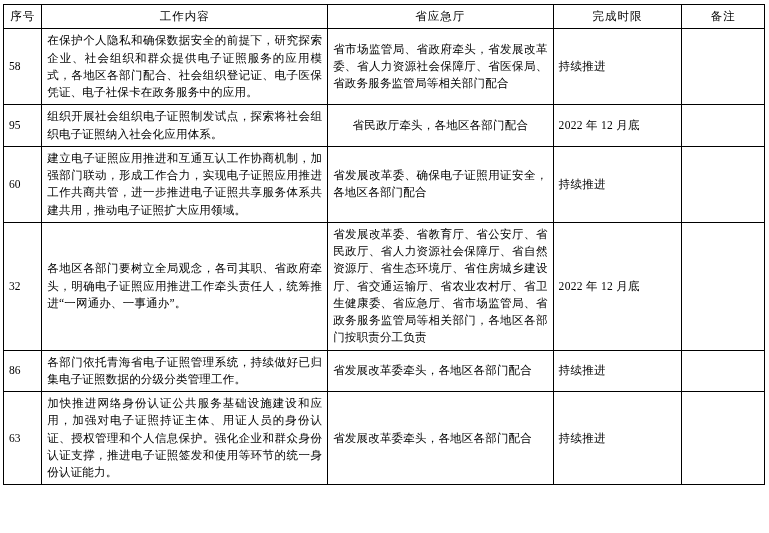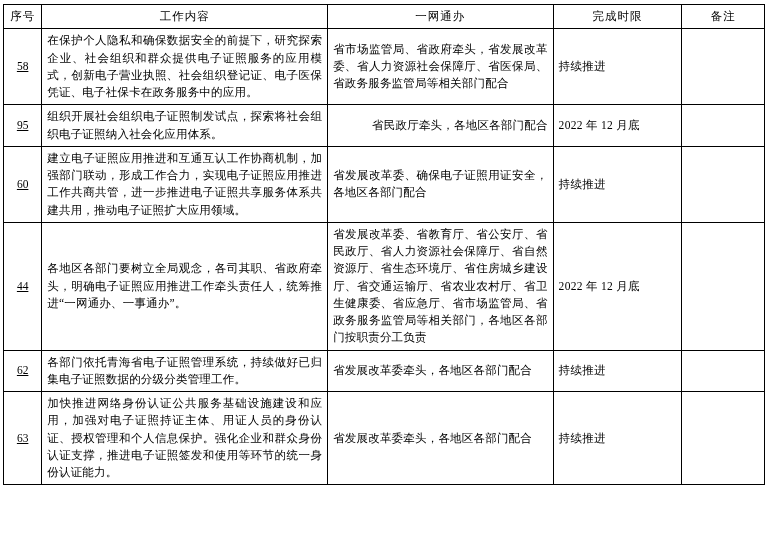--- a/index.html
+++ b/index.html
@@ -40,37 +40,36 @@
   .col-note  { width: 82px; }
 
   thead th {
     text-align: center;
     font-weight: normal;
     font-size: 12px;
     letter-spacing: 1px;
     padding: 5px 4px;
   }
   td.seq {
-    text-align: center;
+    text-align: left;
     font-size: 12px;
     font-family: "Liberation Serif", serif;
-    text-decoration: underline;
   }
   td.work {
     text-align: justify;
     text-justify: inter-ideograph;
     letter-spacing: 0.2px;
   }
   td.unit {
     text-align: justify;
     text-justify: inter-ideograph;
     letter-spacing: 0.2px;
   }
   td.unit.center {
-    text-align: right;
+    text-align: center;
   }
   td.due {
     letter-spacing: 0.3px;
   }
   td.note { }
   tr.section-row td {
     padding: 4px 6px;
     letter-spacing: 1.2px;
     font-size: 11.5px;
   }
@@ -94,56 +93,56 @@
       <col class="col-seq">
       <col class="col-work">
       <col class="col-unit">
       <col class="col-due">
       <col class="col-note">
     </colgroup>
     <thead>
       <tr>
         <th>序号</th>
         <th>工作内容</th>
-        <th>一网通办</th>
+        <th>省应急厅</th>
         <th>完成时限</th>
         <th>备注</th>
       </tr>
     </thead>
     <tbody>
       <tr>
         <td class="seq">58</td>
-        <td class="work">在保护个人隐私和确保数据安全的前提下，研究探索企业、社会组织和群众提供电子证照服务的应用模式，创新电子营业执照、社会组织登记证、电子医保凭证、电子社保卡在政务服务中的应用。</td>
+        <td class="work">在保护个人隐私和确保数据安全的前提下，研究探索企业、社会组织和群众提供电子证照服务的应用模式，各地区各部门配合、社会组织登记证、电子医保凭证、电子社保卡在政务服务中的应用。</td>
         <td class="unit">省市场监管局、省政府牵头，省发展改革委、省人力资源社会保障厅、省医保局、省政务服务监管局等相关部门配合</td>
         <td class="due">持续推进</td>
         <td class="note"></td>
       </tr>
       <tr>
         <td class="seq">95</td>
         <td class="work">组织开展社会组织电子证照制发试点，探索将社会组织电子证照纳入社会化应用体系。</td>
         <td class="unit center">省民政厅牵头，各地区各部门配合</td>
         <td class="due">2022 年 12 月底</td>
         <td class="note"></td>
       </tr>
       <tr>
         <td class="seq">60</td>
         <td class="work">建立电子证照应用推进和互通互认工作协商机制，加强部门联动，形成工作合力，实现电子证照应用推进工作共商共管，进一步推进电子证照共享服务体系共建共用，推动电子证照扩大应用领域。</td>
         <td class="unit">省发展改革委、确保电子证照用证安全，各地区各部门配合</td>
         <td class="due">持续推进</td>
         <td class="note"></td>
       </tr>
       <tr>
-        <td class="seq">44</td>
+        <td class="seq">32</td>
         <td class="work">各地区各部门要树立全局观念，各司其职、省政府牵头，明确电子证照应用推进工作牵头责任人，统筹推进“一网通办、一事通办”。</td>
         <td class="unit">省发展改革委、省教育厅、省公安厅、省民政厅、省人力资源社会保障厅、省自然资源厅、省生态环境厅、省住房城乡建设厅、省交通运输厅、省农业农村厅、省卫生健康委、省应急厅、省市场监管局、省政务服务监管局等相关部门，各地区各部门按职责分工负责</td>
         <td class="due">2022 年 12 月底</td>
         <td class="note"></td>
       </tr>
       <tr>
-        <td class="seq">62</td>
+        <td class="seq">86</td>
         <td class="work">各部门依托青海省电子证照管理系统，持续做好已归集电子证照数据的分级分类管理工作。</td>
         <td class="unit">省发展改革委牵头，各地区各部门配合</td>
         <td class="due">持续推进</td>
         <td class="note"></td>
       </tr>
       <tr>
         <td class="seq">63</td>
         <td class="work">加快推进网络身份认证公共服务基础设施建设和应用，加强对电子证照持证主体、用证人员的身份认证、授权管理和个人信息保护。强化企业和群众身份认证支撑，推进电子证照签发和使用等环节的统一身份认证能力。</td>
         <td class="unit">省发展改革委牵头，各地区各部门配合</td>
         <td class="due">持续推进</td>

